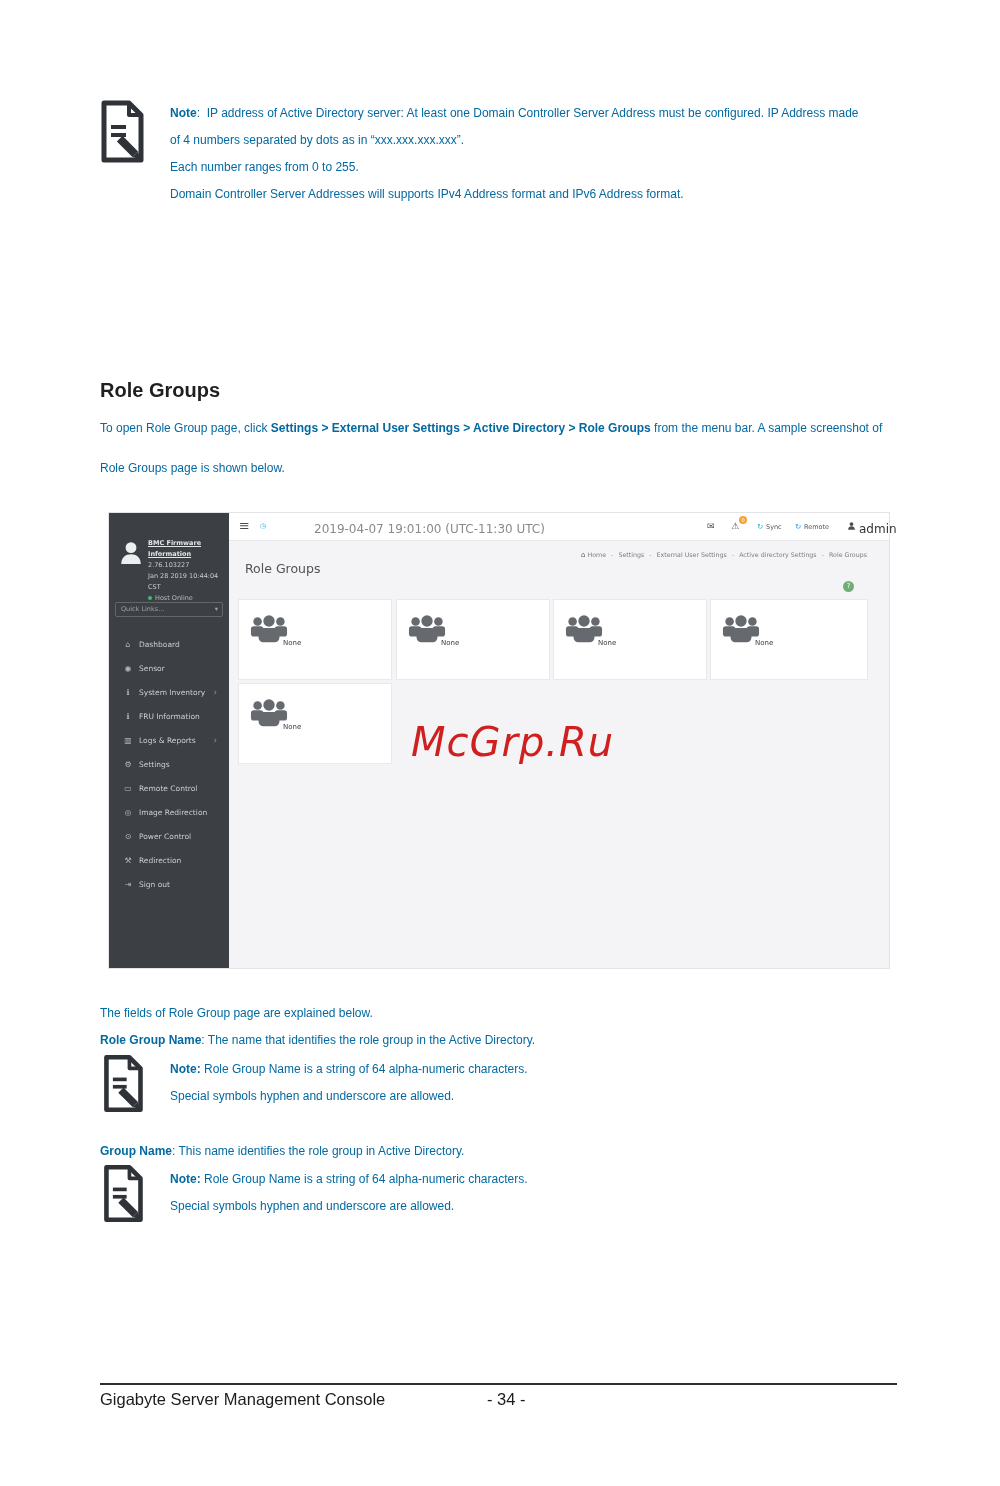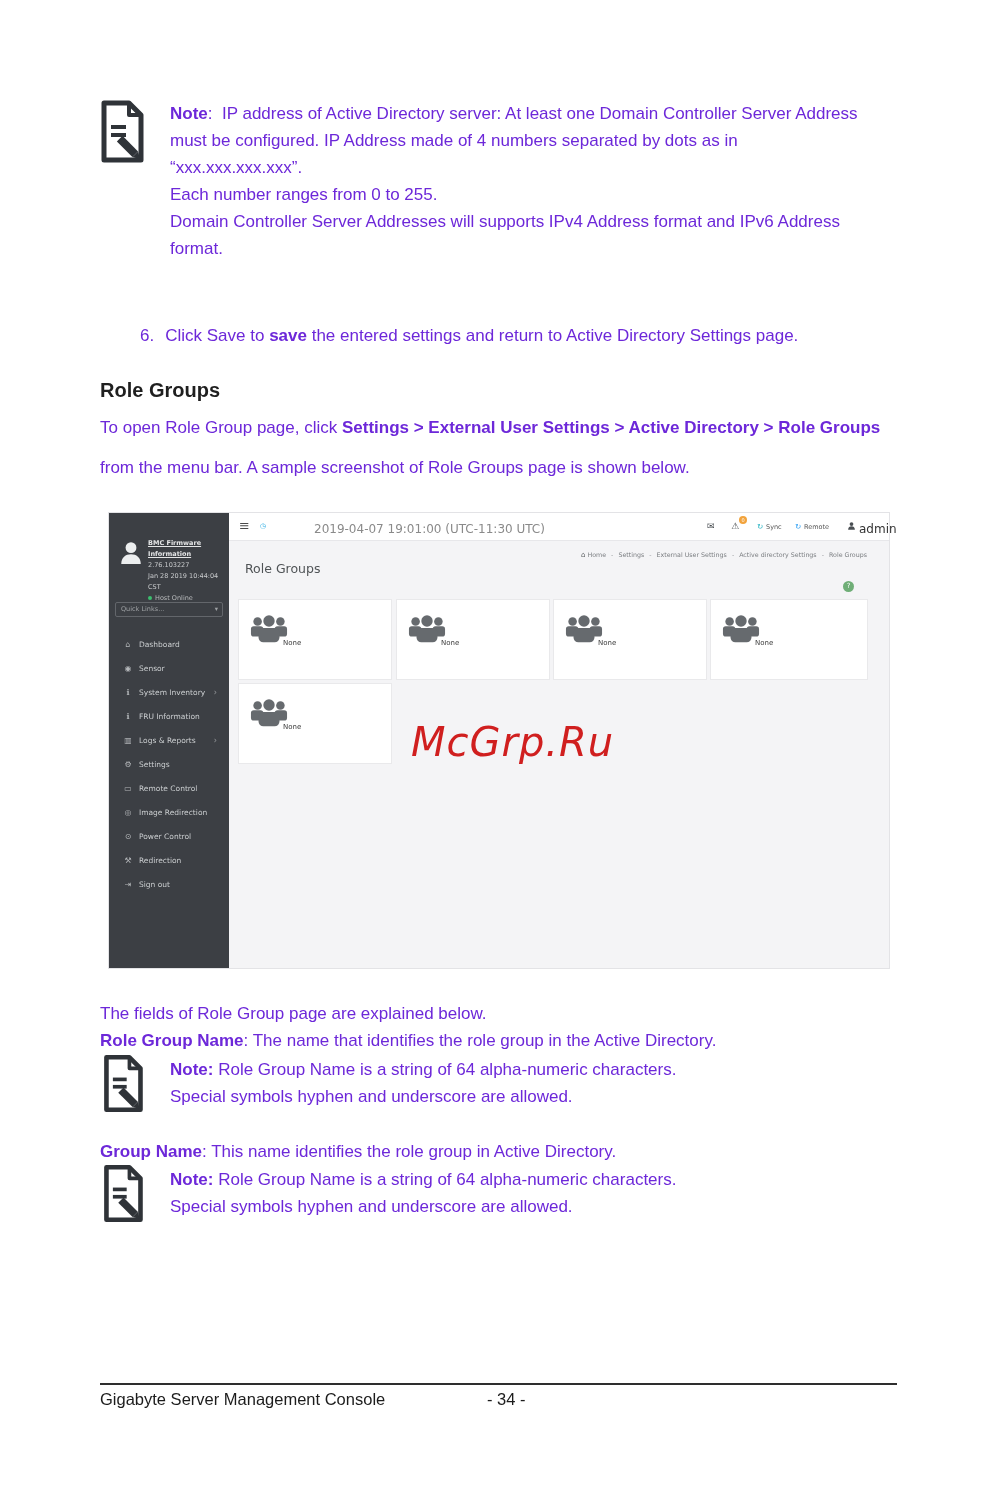--- a/index.html
+++ b/index.html
@@ -1,20 +1,20 @@
 <!DOCTYPE html>
 <html><head>
 <meta charset="utf-8">
 <style>
   * { margin:0; padding:0; box-sizing:border-box; }
   body { background:#ffffff; font-family:"Liberation Sans","DejaVu Sans",sans-serif; color:#1f1f1f; }
   #page { position:relative; width:1000px; height:1486px; background:#fff; overflow:hidden; }
 
   .abs { position:absolute; }
-  .doctext { font-size:17px; line-height:27px; color:#6d28d9; }
+  .doctext { font-size:12px; line-height:27px; color:#0369a1; }
   .b { font-weight:bold; }
 
   
   .note-icon { position:absolute; }
 
   
   #shot { position:absolute; left:108px; top:512px; width:782px; height:457px; background:#f4f4f6; border:1px solid #e3e3e6; font-family:"DejaVu Sans","Liberation Sans",sans-serif; }
   #sb { position:absolute; left:0; top:0; width:120px; height:100%; background:#3c3f44; }
   #sb .avatar { position:absolute; left:9px; top:26px; width:26px; height:26px; }
   #sb .fw { position:absolute; left:39px; top:25px; width:78px; font-size:6.5px; line-height:11px; color:#c9cbcd; }
@@ -76,23 +76,20 @@
       <rect x="30" y="34" width="8" height="22" fill="#2f3338"></rect>
       <path d="M30 56 l4 7 l4 -7 z" fill="#2f3338"></path>
     </g>
   </svg>
   <div class="abs doctext" style="left:170px; top:100px; width:700px;">
     <div><span class="b">Note</span><span>:&nbsp; IP address of Active Directory server: At least one Domain Controller Server Address must be configured. IP Address made of 4 numbers separated by dots as in “xxx.xxx.xxx.xxx”.</span></div>
     <div>Each number ranges from 0 to 255.</div>
     <div>Domain Controller Server Addresses will supports IPv4 Address format and IPv6 Address format.</div>
   </div>
 
-  <div class="abs doctext" style="left:140px; top:322px; width:740px;">
-    <span style="margin-right:11px;">6.</span><span>Click Save to </span><span class="b">save</span><span> the entered settings and return to Active Directory Settings page.</span>
-  </div>
 
   <div class="abs b" style="left:100px; top:379px; font-size:20px;">Role Groups</div>
   <div class="abs doctext" style="left:100px; top:408px; width:802px; line-height:40px;">
     <span>To open Role Group page, click </span><span class="b">Settings &gt; External User Settings &gt; Active Directory &gt; Role Groups</span><span> from the menu bar. A sample screenshot of Role Groups page is shown below.</span>
   </div>
 
   <div id="shot">
 
     <div id="sb">
       <svg class="avatar" viewBox="0 0 24 24">

